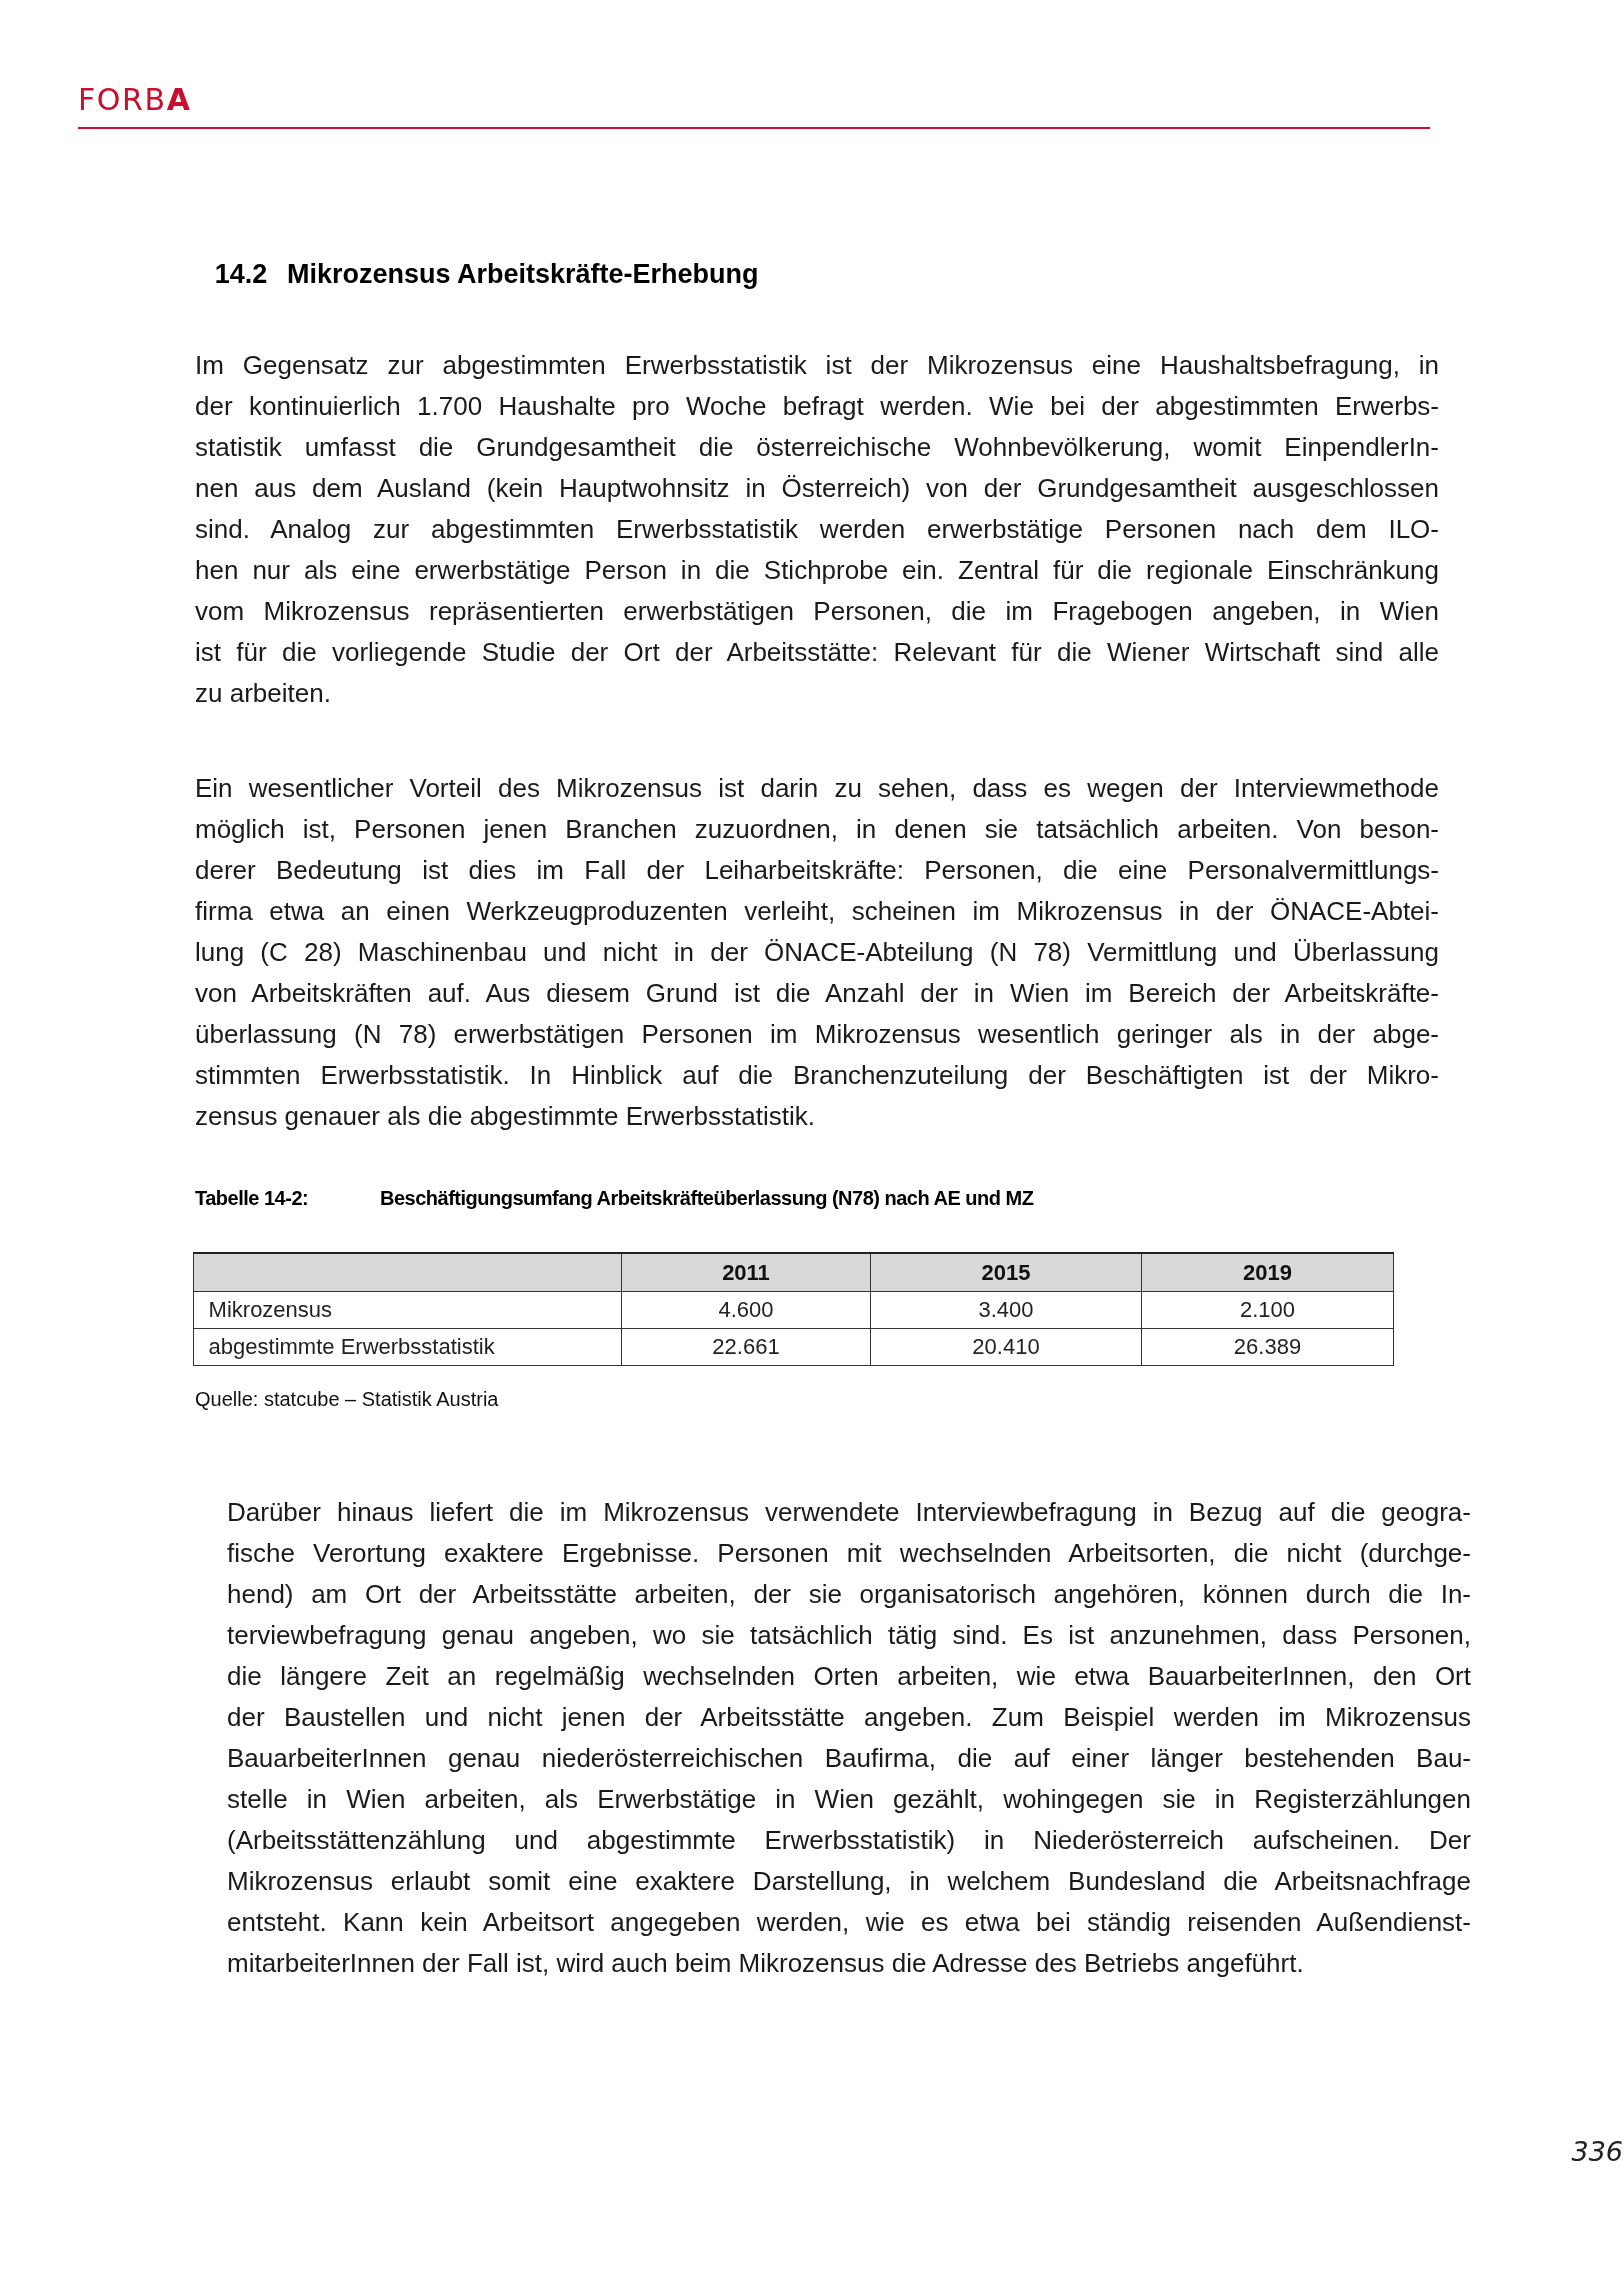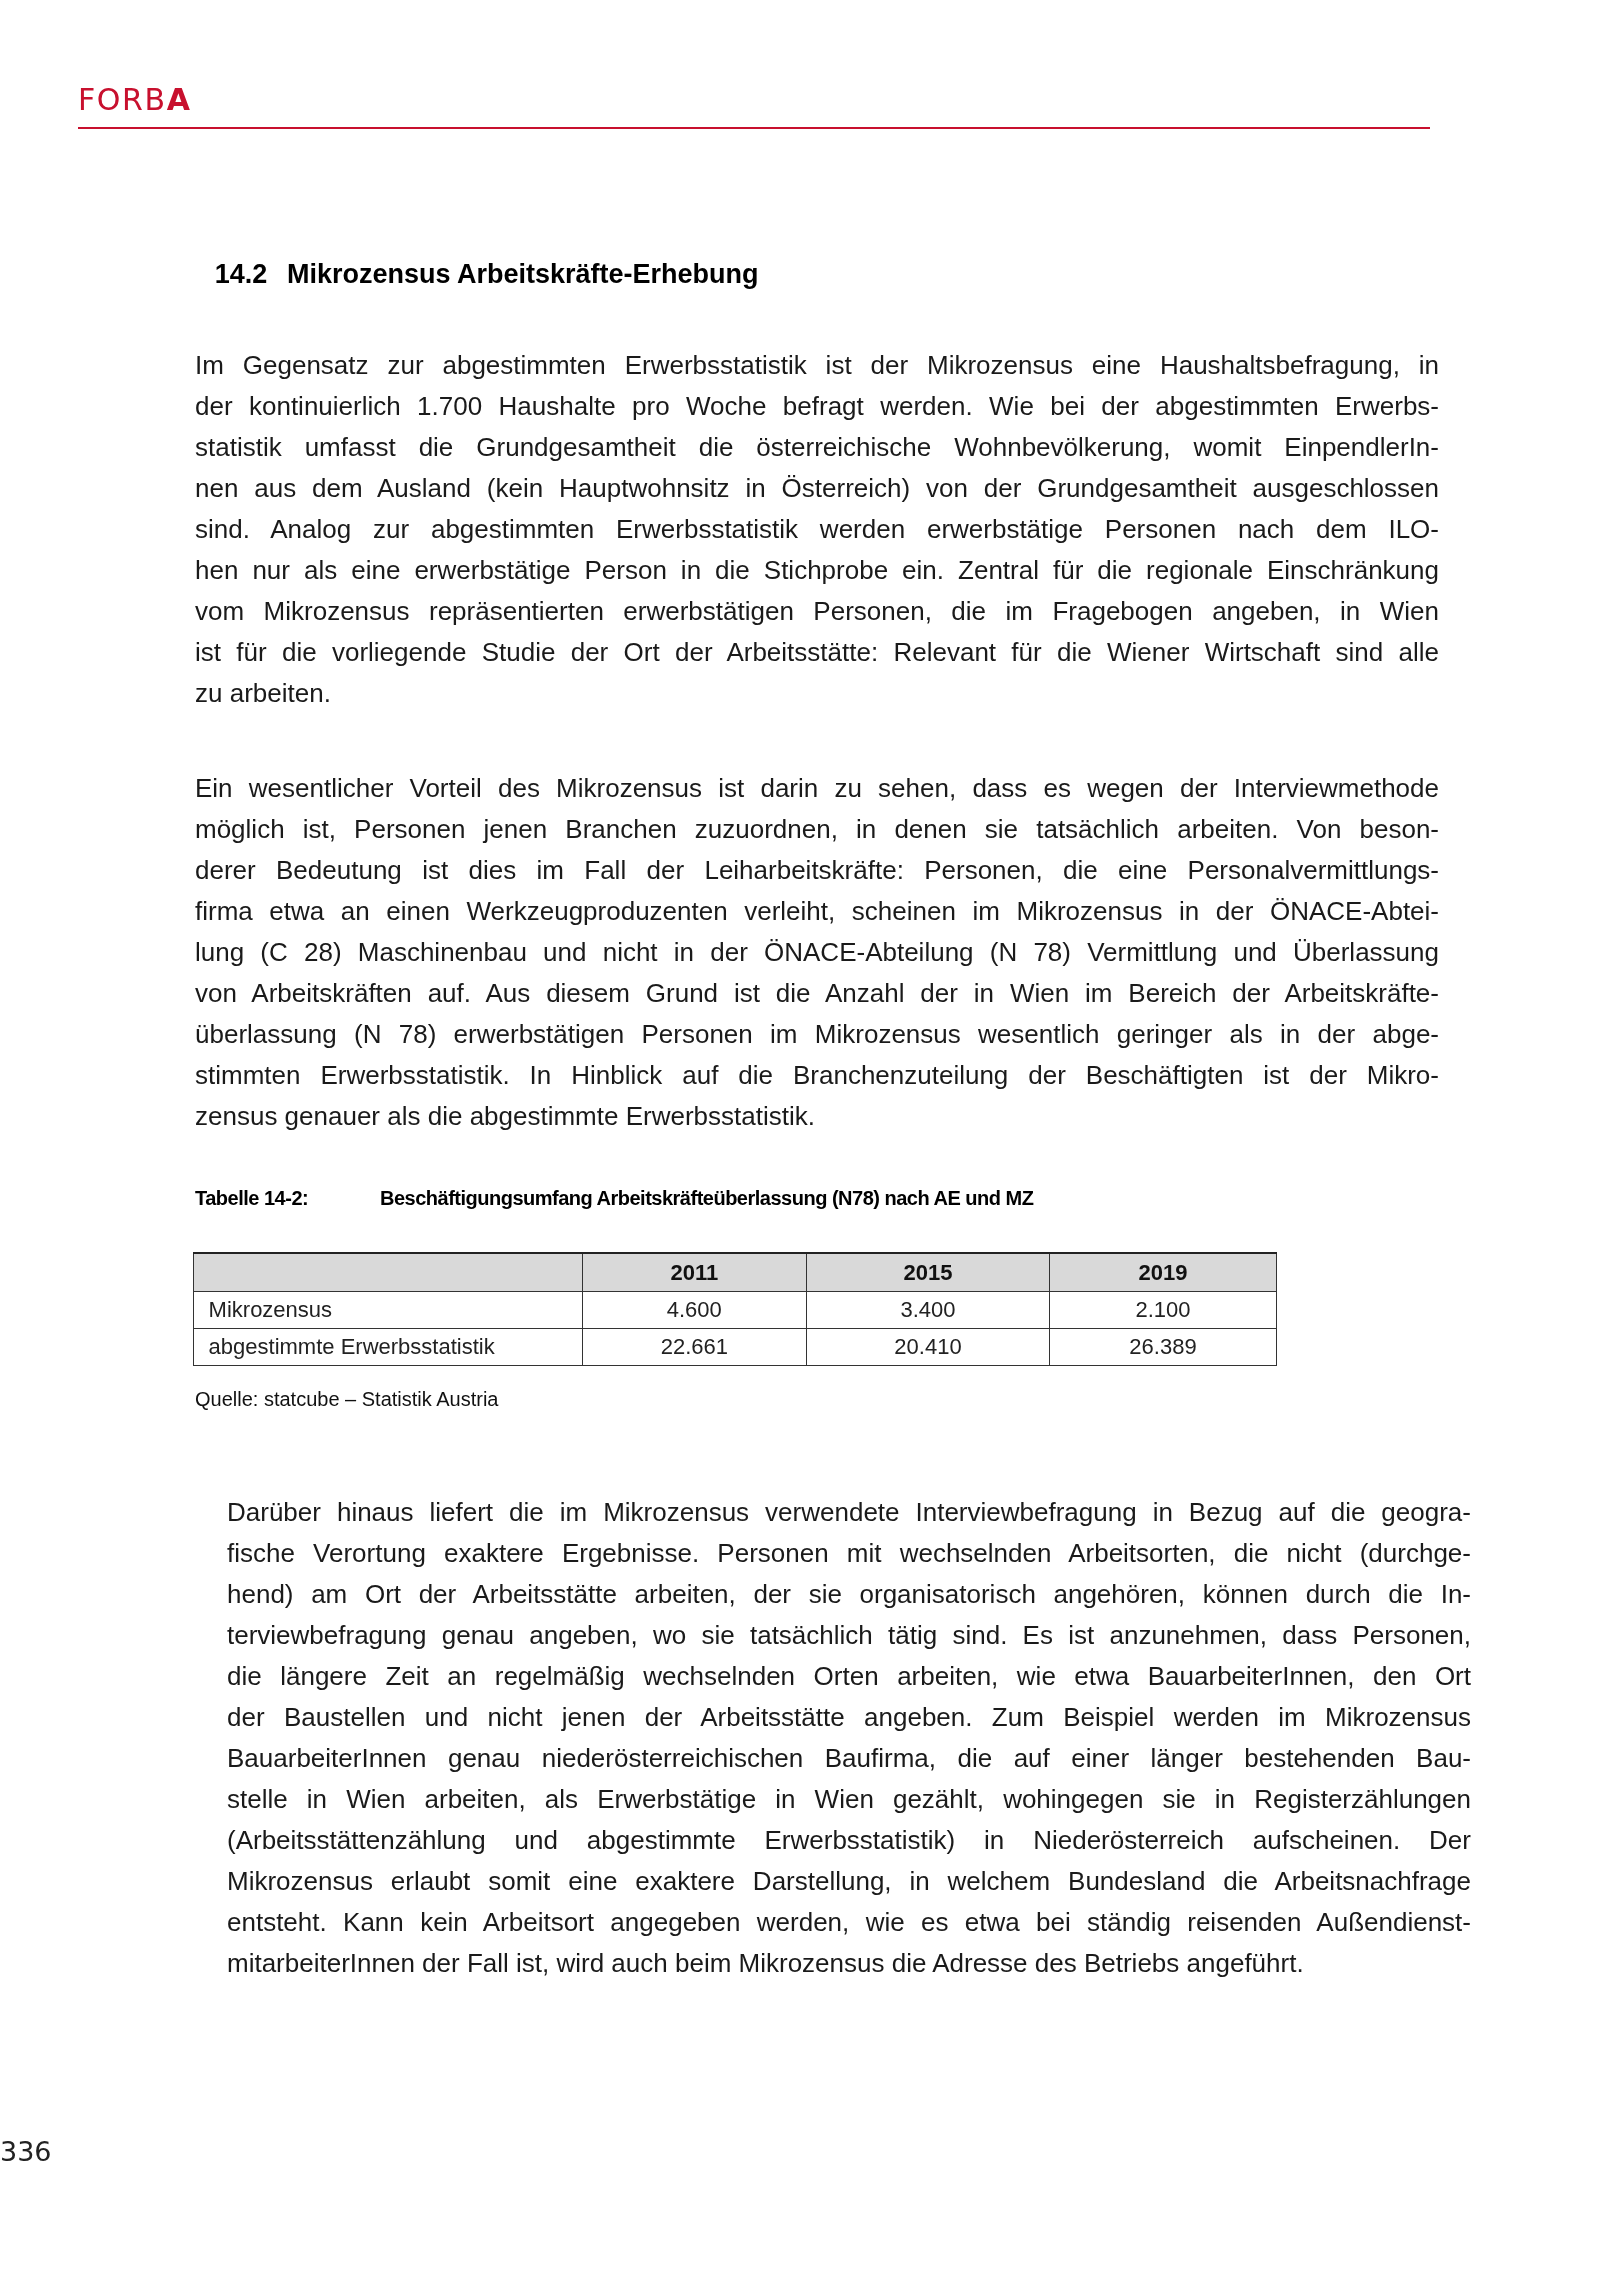--- a/index.html
+++ b/index.html
@@ -11,30 +11,30 @@
   .heading { left: 195px; top: 258px; font-size: 27px; font-weight: bold; line-height: 32px; white-space: nowrap; color: #000; text-align: center; }
   .heading .num { display: inline-block; width: 92px; }
   .para { left: 195px; width: 1244px; font-size: 26px; line-height: 41px; text-align: justify; margin: 0; }
   .para span { display: block; white-space: nowrap; text-align-last: justify; }
   .para span.last { text-align-last: left; }
   #p1 { top: 345px; }
   #p2 { top: 768px; }
   #p3 { top: 1492px; margin-left: 32px; }
   .caption { left: 195px; top: 1184px; font-size: 20px; font-weight: bold; line-height: 28px; white-space: nowrap; color: #000; letter-spacing: -0.5px; }
   .caption .label { display: inline-block; width: 185px; }
-  table.data { position: absolute; left: 193px; top: 1252px; width: 1084px; border-collapse: collapse; font-size: 22px; color: #222; }
+  table.data { position: absolute; left: 193px; top: 1252px; width: 1201px; border-collapse: collapse; font-size: 22px; color: #222; }
   table.data td, table.data th { border: 1.6px solid #333; height: 36px; padding: 0 14.6px; font-weight: normal; }
   table.data thead th { background: #d9d9d9; font-weight: bold; color: #111; text-align: center; height: 37px; border-top: 2.4px solid #222; }
   table.data td.num { text-align: center; }
   table.data col.c0 { width: 428px; }
   table.data col.c1 { width: 249px; }
   table.data col.c2 { width: 271px; }
   table.data col.c3 { width: 252px; }
   .source { left: 195px; top: 1387px; font-size: 20px; line-height: 24px; white-space: nowrap; color: #111; }
-  .pagenum { left: 0; width: 1623px; top: 2136px; text-align: left; font-size: 27px; font-family: "DejaVu Sans", sans-serif; color: #222; line-height: 32px; }
+  .pagenum { left: 0; width: 1623px; top: 2136px; text-align: right; font-size: 27px; font-family: "DejaVu Sans", sans-serif; color: #222; line-height: 32px; font-style: italic; }
 </style>
 </head>
 <body>
 
 <div class="abs logo"><span>FORB</span><span class="bold">A</span></div>
 <div class="abs rule"></div>
 
 <div class="abs heading"><span class="num">14.2</span><span>Mikrozensus Arbeitskräfte-Erhebung</span></div>
 
 <div class="abs para" id="p1">

